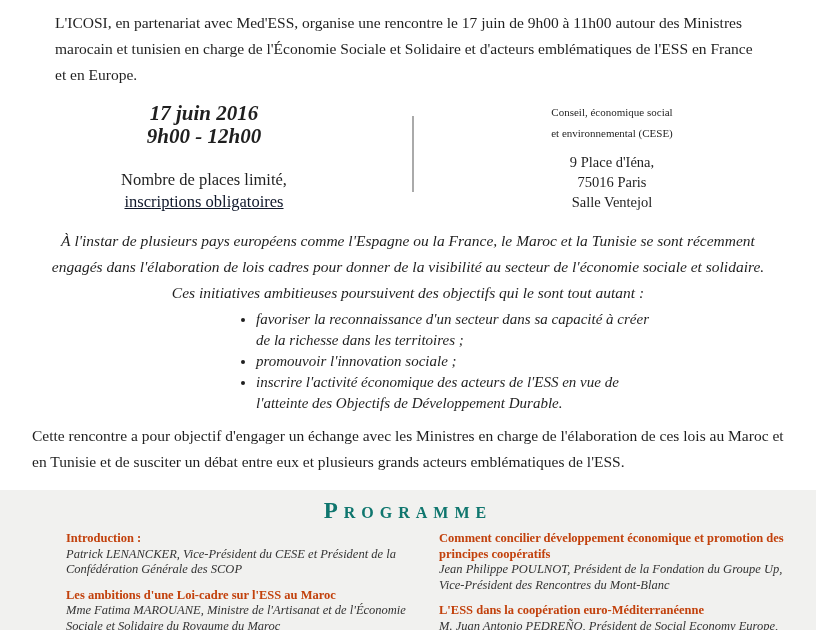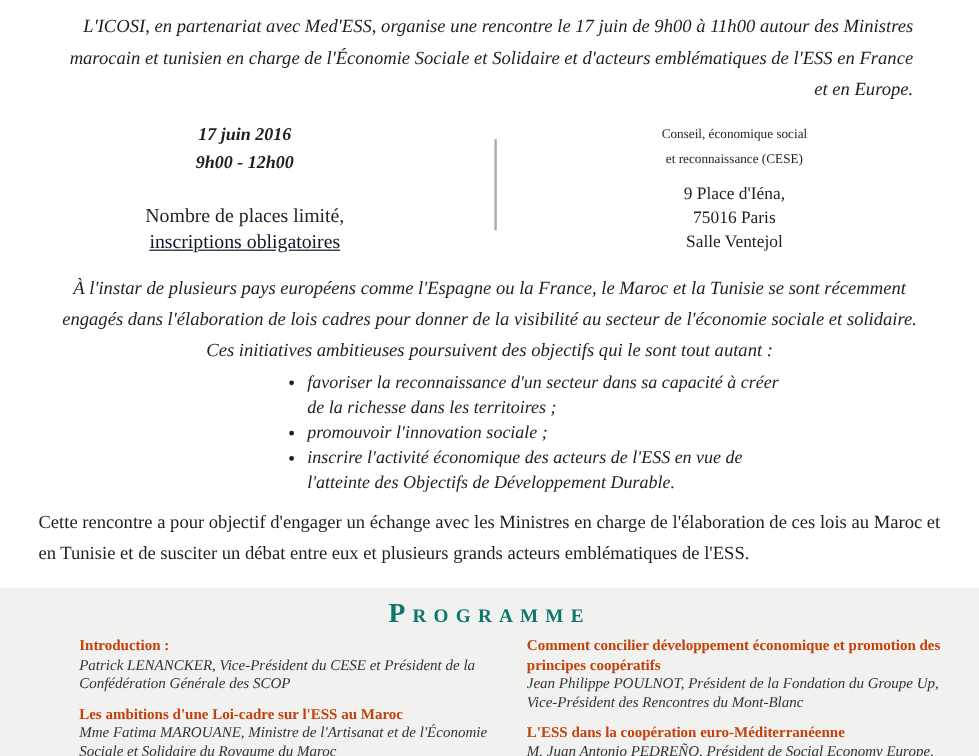--- a/index.html
+++ b/index.html
@@ -6,42 +6,41 @@
   html,body { width:816px; height:630px; overflow:hidden; background:#ffffff; }
   body {
     font-family:"Liberation Serif","DejaVu Serif",serif;
     color:#1f1f1f;
     -webkit-font-smoothing:antialiased;
   }
 
   .intro {
     margin:10px auto 12px;
     width:706px;
-    text-align:right;
-    font-style:italic;
+    text-align:left;
     font-size:15.5px;
     line-height:26px;
   }
 
   .info-row {
     position:relative;
     display:flex;
     margin-top:4px;
     height:112px;
   }
   .info-col { width:50%; text-align:center; }
   .v-divider {
     position:absolute;
     left:412px;
     top:16px;
     width:2px;
     height:76px;
     background:#aaaaaa;
   }
-  .date-block { font-style:italic; font-weight:bold; font-size:15px; line-height:23px; margin-top:2px;text-align:center; }
+  .date-block { font-style:italic; font-weight:bold; font-size:21px; line-height:23px; margin-top:2px;text-align:center; }
   .places-block { margin-top:21px; font-size:16.5px; line-height:22px; }
   .reg-link { color:#0f172a; text-decoration:underline; cursor:pointer; }
   .venue-name { font-size:11px; line-height:21px; margin-top:2px; }
   .venue-address { margin-top:8px; font-size:14.5px; line-height:20px; }
 
   .context-par {
     margin:16px auto 0;
     width:724px;
     text-align:center;
     font-style:italic;
@@ -107,21 +106,21 @@
     </div>
     <div class="places-block">
       <div>Nombre de places limité,</div>
       <div><a class="reg-link">inscriptions obligatoires</a></div>
     </div>
   </div>
   <div class="v-divider"></div>
   <div class="info-col">
     <div class="venue-name">
       <div>Conseil, économique social</div>
-      <div>et reconnaissance (CESE)</div>
+      <div>et environnemental (CESE)</div>
     </div>
     <div class="venue-address">
       <div>9 Place d'Iéna,</div>
       <div>75016 Paris</div>
       <div>Salle Ventejol</div>
     </div>
   </div>
 </div>
 
 <div class="context-par">À l'instar de plusieurs pays européens comme l'Espagne ou la France, le Maroc et la Tunisie se sont récemment engagés dans l'élaboration de lois cadres pour donner de la visibilité au secteur de  l'économie sociale et solidaire. Ces initiatives ambitieuses poursuivent des objectifs qui le sont tout autant :</div>

